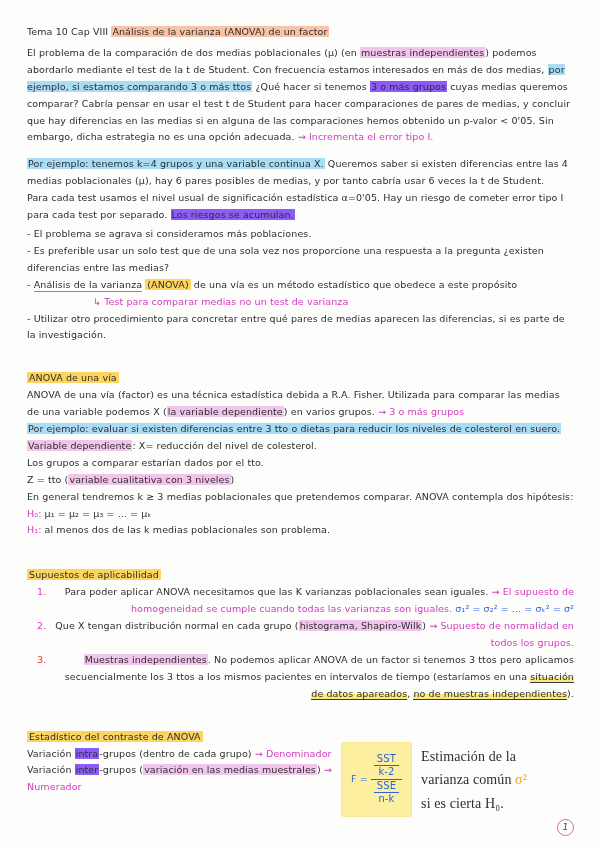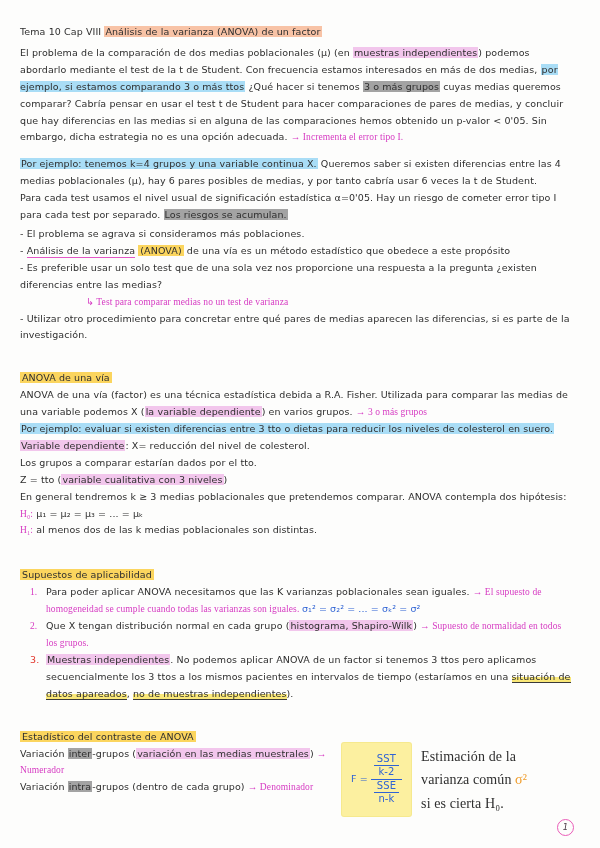--- a/index.html
+++ b/index.html
@@ -1,42 +1,42 @@
 <!DOCTYPE html>
 <html><head>
 <meta charset="utf-8">
 <style>
   html,body{margin:0;padding:0;background:#d9d9d9;}
   .page{
     width:600px;height:848px;background:#fdfdfc;position:relative;
     font-family:"DejaVu Sans",sans-serif;font-size:9.5px;color:#2e2e2e;
-    line-height:1.78;padding:24px 26px 0 20px;box-sizing:border-box;overflow:hidden;
+    line-height:1.78;padding:24px 26px 0 27px;box-sizing:border-box;overflow:hidden;
     letter-spacing:.1px;
   }
   .para{margin:0 0 2px 0;}
   .sec-gap-sm{height:8px;}
   .sec-gap-lg{height:26px;}
   .title-line{margin-bottom:4px;}
   .hl-salmon{background:#f8c3a6;padding:0 1px;}
   .hl-pink{background:#f2c6ec;padding:0 1px;}
   .hl-blue{background:#a9ddf6;padding:0 1px;}
-  .hl-green{background:#a3a3a3;padding:0 1px;}
+  .hl-green{background:#8b5cf6;padding:0 1px;}
   .hl-yellow{background:#fbd55e;padding:0 2px;}
-  .pen-magenta{color:#d63ac2;font-family:Liberation Serif, serif;}
+  .pen-magenta{color:#d63ac2;}
   .pen-blue{color:#2f63d4;}
   .pen-red{color:#e2382e;}
   .pen-orange{color:#ef9b28;}
   .ul-pink{border-bottom:1.5px solid #e557c7;padding-bottom:1px;}
   .ul-yellow{background:linear-gradient(transparent 58%, #fae878 58%);border-bottom:1.5px solid #3a3a3a;}
   .bullets{}
   .sub-note{margin-left:66px;}
   .num-list{margin-left:10px;}
   .num-item{display:flex;}
   .num-item .num{width:16px;flex:0 0 16px;}
-  .num-item .body{flex:1;}
+  .num-item .body{flex:1;text-align:right;}
   .est-section{position:relative;min-height:110px;}
   .est-lines{width:340px;}
   .est-formula{position:absolute;right:14px;top:14px;display:flex;gap:10px;align-items:flex-start;width:218px;}
   .f-box{background:#fcf0a0;padding:10px 9px;border-radius:2px;color:#2f63d4;display:flex;align-items:center;gap:3px;flex:0 0 auto;box-shadow:0 0 0 1px #f6e98e;}
   .frac{display:inline-flex;flex-direction:column;align-items:center;vertical-align:middle;line-height:1.25;}
   .frac .ftop{border-bottom:1.2px solid #2f63d4;padding:0 3px;display:block;text-align:center;}
   .frac .fbot{padding:0 3px;display:block;text-align:center;}
   .frac.inner{font-size:10px;}
   .f-note{font-size:14px;line-height:1.7;padding-top:2px;font-family:Liberation Serif, serif;}
   .page-num{
@@ -60,41 +60,41 @@
 
   <div class="sec-gap-sm"></div>
 
   <p class="para">
     <span class="hl-blue">Por ejemplo: tenemos k=4 grupos y una variable continua X.</span><span> Queremos saber si existen diferencias entre las 4 medias poblacionales (μ), hay 6 pares posibles de medias, y por tanto cabría usar 6 veces la t de Student.</span><br>
     <span>Para cada test usamos el nivel usual de significación estadística α=0'05. Hay un riesgo de cometer error tipo I para cada test por separado. </span><span class="hl-green">Los riesgos se acumulan.</span>
   </p>
 
   <div class="bullets">
     <div>- El problema se agrava si consideramos más poblaciones.</div>
+    <div>- Es preferible usar un solo test que de una sola vez nos proporcione una respuesta a la pregunta ¿existen diferencias entre las medias?</div>
     <div>
       <span>- </span><span class="ul-pink">Análisis de la varianza</span> <span class="hl-yellow">(ANOVA)</span><span> de una vía es un método estadístico que obedece a este propósito</span>
     </div>
-    <div>- Es preferible usar un solo test que de una sola vez nos proporcione una respuesta a la pregunta ¿existen diferencias entre las medias?</div>
     <div class="sub-note pen-magenta">↳ Test para comparar medias no un test de varianza</div>
     <div>- Utilizar otro procedimiento para concretar entre qué pares de medias aparecen las diferencias, si es parte de la investigación.</div>
   </div>
 
   <div class="sec-gap-lg"></div>
 
   <div>
     <div><span class="hl-yellow">ANOVA de una vía</span></div>
     <p class="para">
       <span>ANOVA de una vía (factor) es una técnica estadística debida a R.A. Fisher. Utilizada para comparar las medias de una variable podemos X (</span><span class="hl-pink">la variable dependiente</span><span>) en varios grupos. </span><span class="pen-magenta">→ 3 o más grupos</span><br>
       <span class="hl-blue">Por ejemplo: evaluar si existen diferencias entre 3 tto o dietas para reducir los niveles de colesterol en suero.</span><br>
       <span class="hl-pink">Variable dependiente</span><span>: X= reducción del nivel de colesterol.</span><br>
       <span>Los grupos a comparar estarían dados por el tto.</span><br>
       <span>Z = tto (</span><span class="hl-pink">variable cualitativa con 3 niveles</span><span>)</span><br>
       <span>En general tendremos k ≥ 3 medias poblacionales que pretendemos comparar. ANOVA contempla dos hipótesis:</span><br>
       <span class="pen-magenta">H₀:</span><span> μ₁ = μ₂ = μ₃ = ... = μₖ</span><br>
-      <span class="pen-magenta">H₁:</span><span> al menos dos de las k medias poblacionales son distintas.</span>
+      <span class="pen-magenta">H₁:</span><span> al menos dos de las k medias poblacionales son problema.</span>
     </p>
   </div>
 
   <div class="sec-gap-lg"></div>
 
   <div>
     <div><span class="hl-yellow">Supuestos de aplicabilidad</span></div>
     <div class="num-list">
       <div class="num-item">
         <span class="num pen-magenta">1.</span>
@@ -110,24 +110,24 @@
       </div>
     </div>
   </div>
 
   <div class="sec-gap-lg"></div>
 
   <div class="est-section">
     <div><span class="hl-yellow">Estadístico del contraste de ANOVA</span></div>
     <div class="est-lines">
       <div>
-        <span>Variación </span><span class="hl-green">inter</span><span>-grupos (</span><span class="hl-pink">variación en las medias muestrales</span><span>) </span><span class="pen-magenta">→ Numerador</span>
+        <span>Variación </span><span class="hl-green">intra</span><span>-grupos (dentro de cada grupo) </span><span class="pen-magenta">→ Denominador</span>
       </div>
       <div>
-        <span>Variación </span><span class="hl-green">intra</span><span>-grupos (dentro de cada grupo) </span><span class="pen-magenta">→ Denominador</span>
+        <span>Variación </span><span class="hl-green">inter</span><span>-grupos (</span><span class="hl-pink">variación en las medias muestrales</span><span>) </span><span class="pen-magenta">→ Numerador</span>
       </div>
     </div>
     <div class="est-formula">
       <div class="f-box">
         <span>F =</span>
         <span class="frac">
           <span class="ftop">
             <span class="frac inner">
               <span class="ftop">SST</span>
               <span class="fbot">k-2</span>

